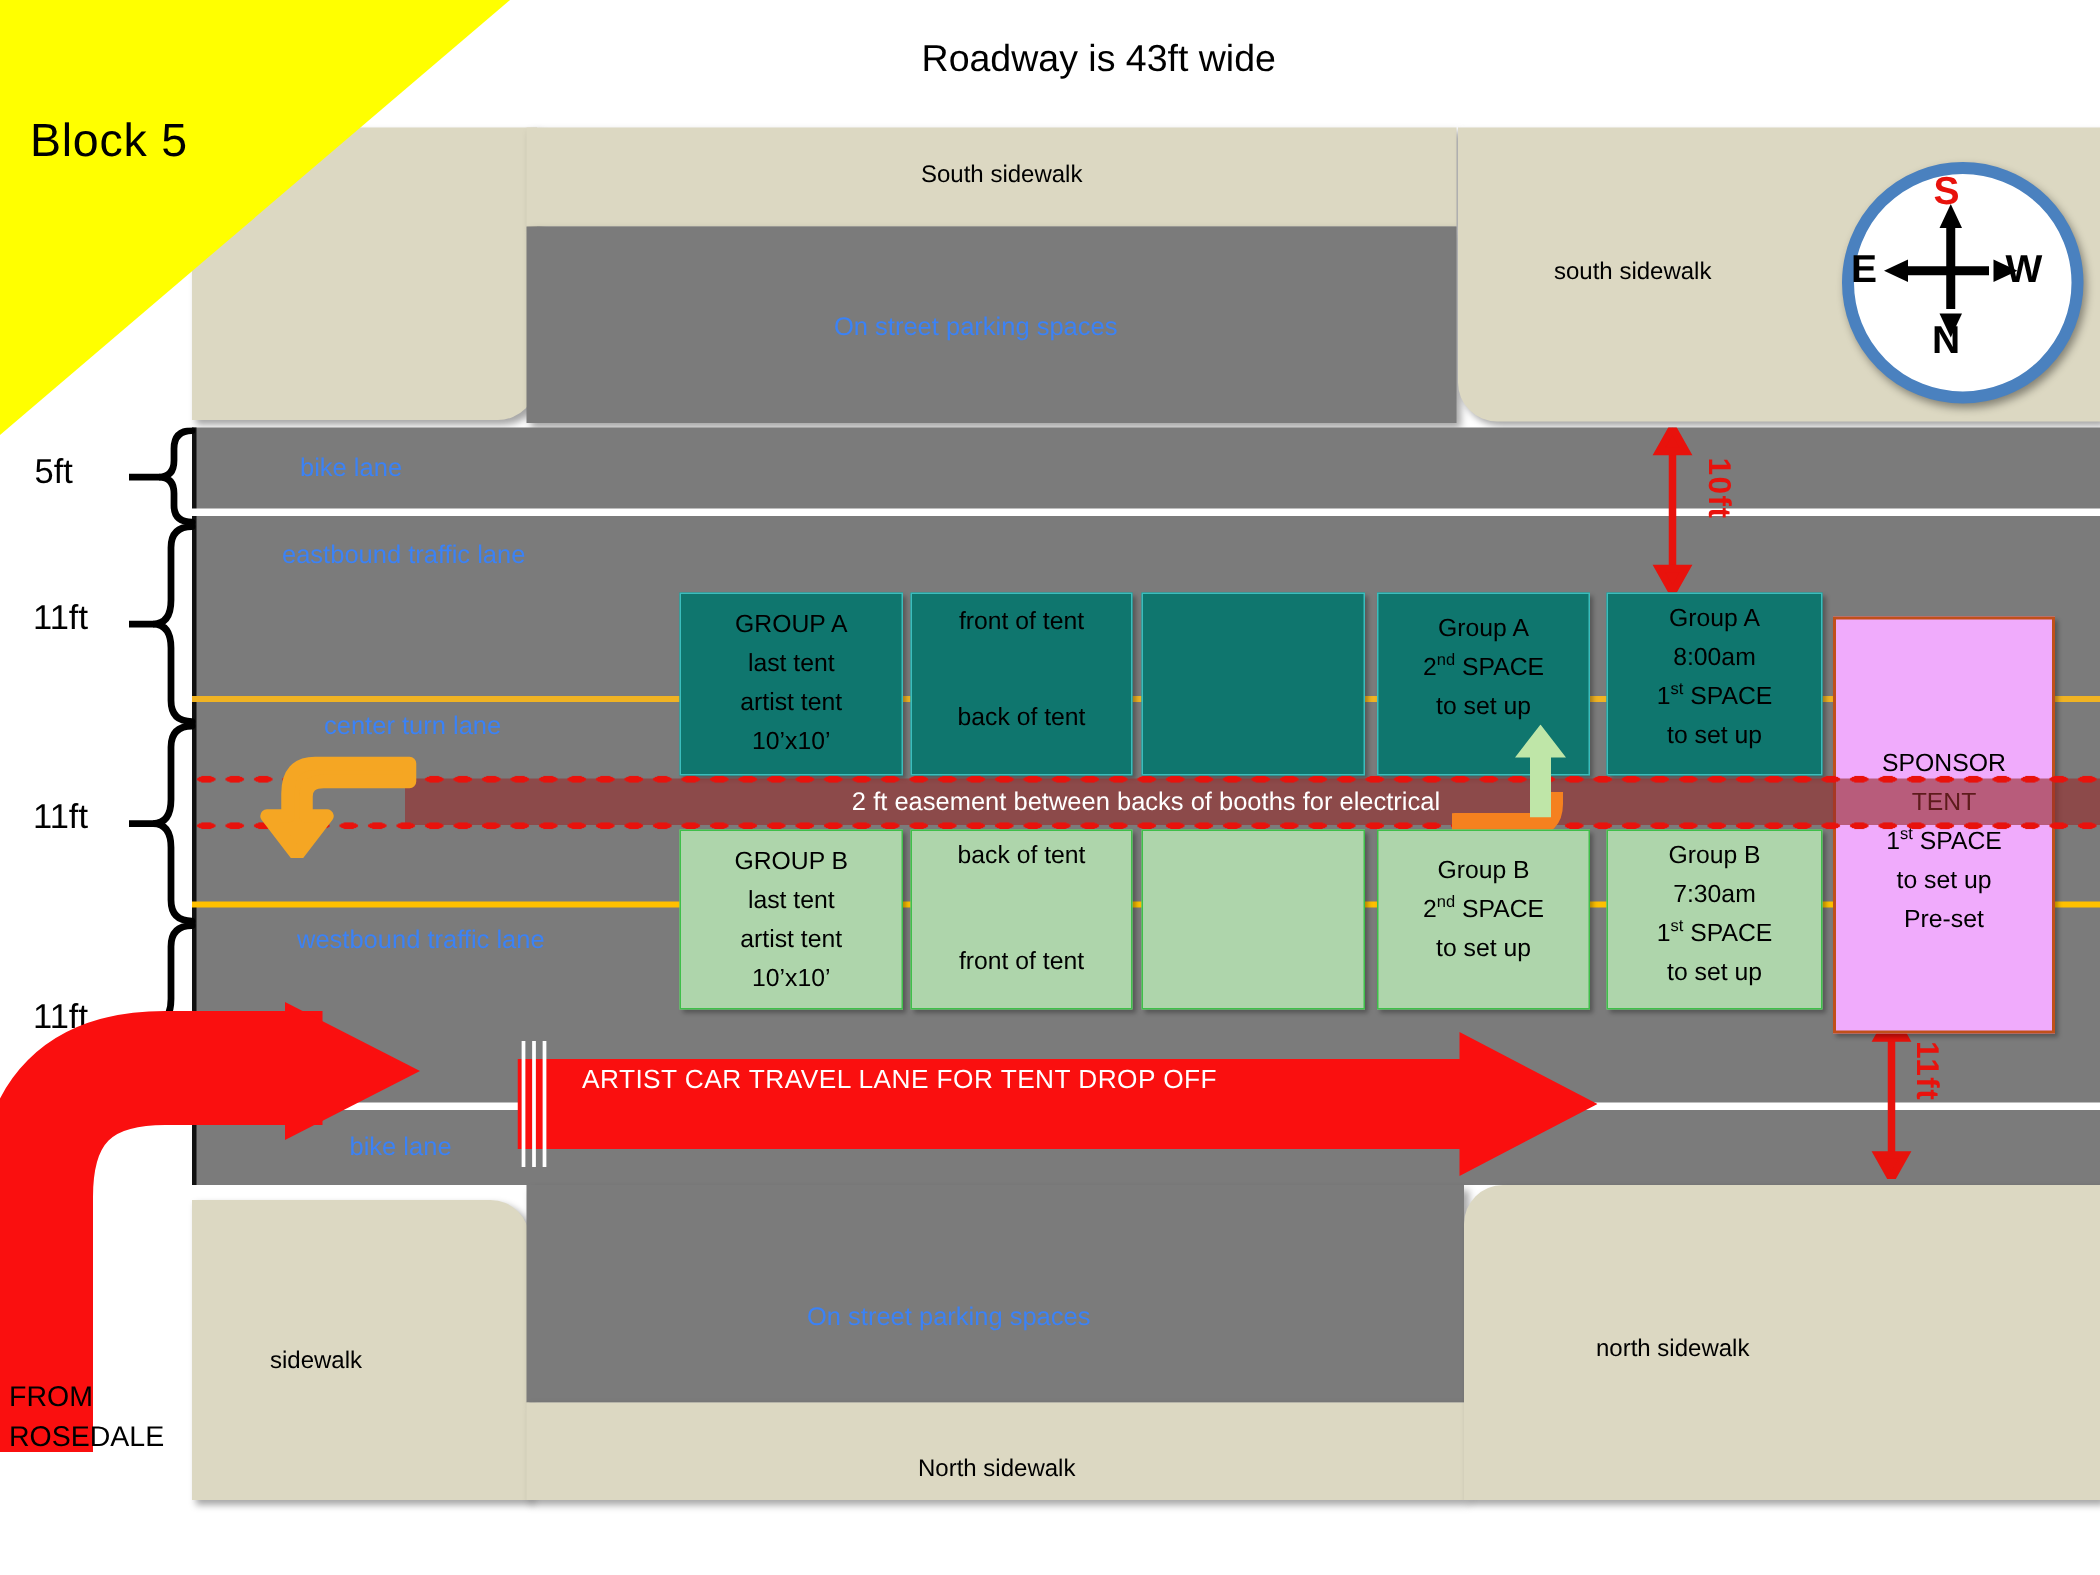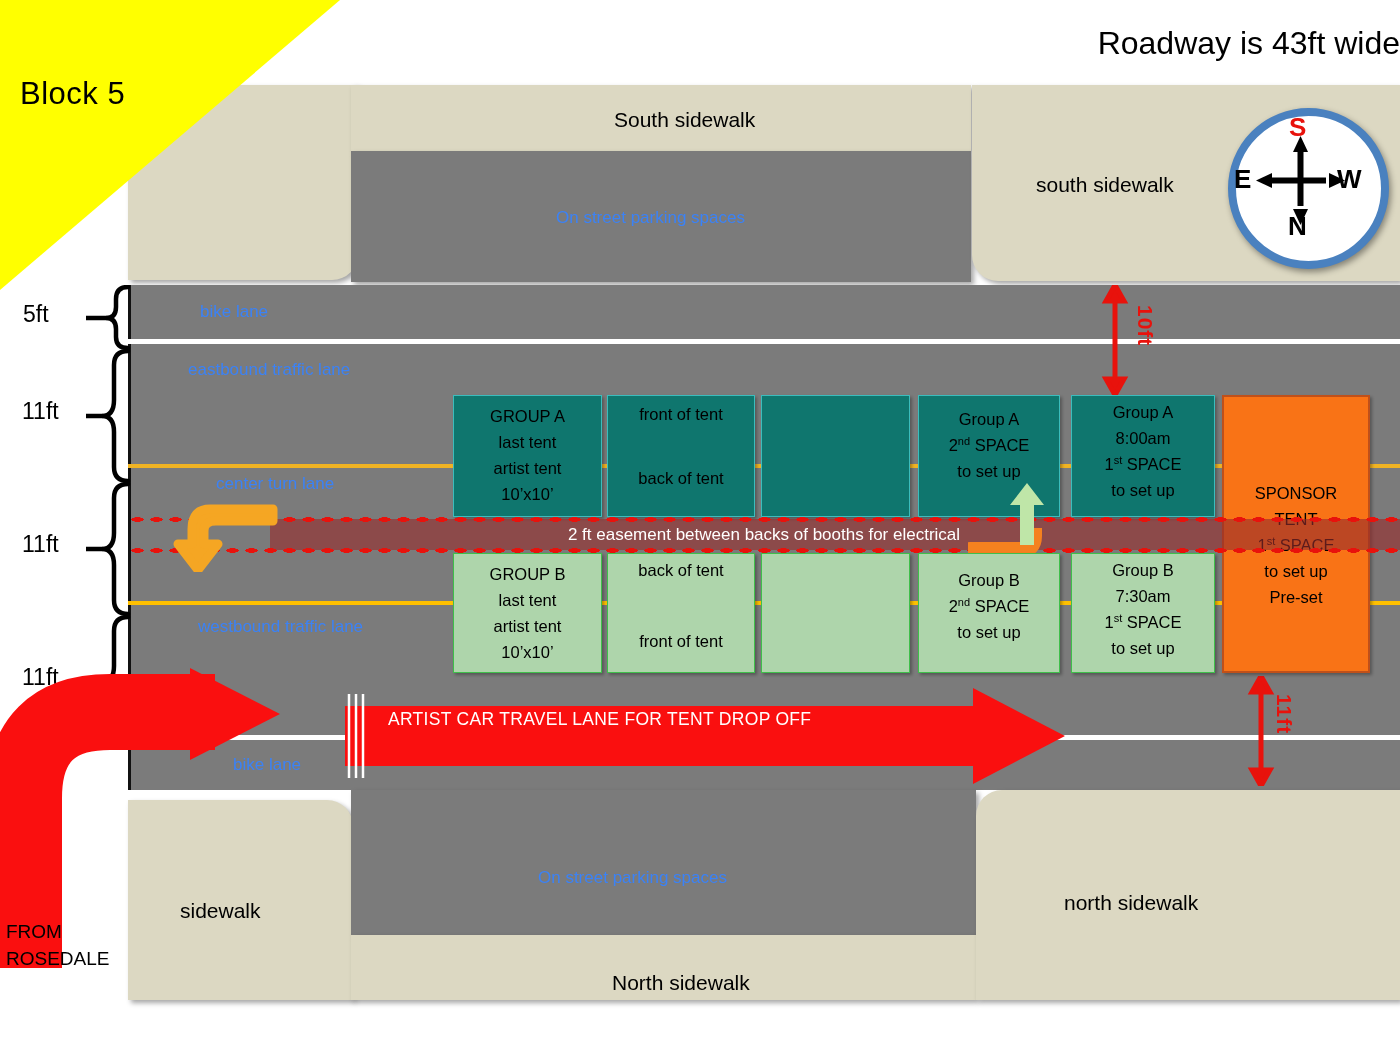--- a/index.html
+++ b/index.html
@@ -7,46 +7,46 @@
        font-family:"Liberation Sans",sans-serif;}
   .abs{position:absolute;}
 
   
   #yellow-wedge{left:0;top:0;width:340px;height:290px;
     background:#ffff00;
     clip-path:polygon(0 0,100% 0,0 100%);}
   #block-label{left:20px;top:76px;font-size:31px;color:#000;letter-spacing:.5px;}
 
   
-  #headline{left:0;top:25px;width:1400px;text-align:right;font-size:32px;color:#000;}
+  #headline{left:0;top:25px;width:1400px;text-align:center;font-size:25px;color:#000;}
   #headline span{margin-left:65px;}
 
   
   .slab{background:#dcd8c2;}
   .road{background:#7b7b7b;}
   .shadowbox{box-shadow:3px 3px 5px rgba(0,0,0,.35);}
 
   .lbl{position:absolute;white-space:nowrap;}
-  .lbl-dark{color:#000;font-size:21px;}
+  .lbl-dark{color:#000;font-size:16px;}
   .lbl-white{color:#3b82f6;font-size:17px;}
 
   
   #roadway{left:128px;top:285px;width:1272px;height:505px;background:#7b7b7b;
            border-left:3px solid #111;}
   .stripe-white{background:#fff;height:5px;}
   .stripe-yellow{background:#f0b323;height:4px;}
   .stripe-yellow2{background:#ffc000;height:4px;}
 
   
   .booth{position:absolute;box-sizing:border-box;text-align:center;
          font-size:16.5px;color:#000;line-height:1.58;
          box-shadow:2px 2px 3px rgba(0,0,0,.3);}
   .booth-a{background:#0f766e;border:1px solid #3bbdbd;}
   .booth-b{background:#aed5ab;border:1px solid #3fbf4a;}
-  .booth-sponsor{background:#f97316;border:2px solid #c0501a;}
+  .booth-sponsor{background:#f0abfc;border:2px solid #c0501a;margin-top:16px;}
   .booth sup{font-size:11px;vertical-align:super;}
 
   
   #easement{left:270px;top:519px;width:1130px;height:31px;
             background:rgba(150,44,44,.62);}
   .dots{position:absolute;left:128px;width:1272px;height:7px;
         background-image:radial-gradient(#e8120c 45%,transparent 47%);
         background-size:19px 7px;background-repeat:repeat-x;}
   #easement-text{left:128px;top:519px;width:1272px;text-align:center;
                  color:#fff;font-size:17px;line-height:31px;}

